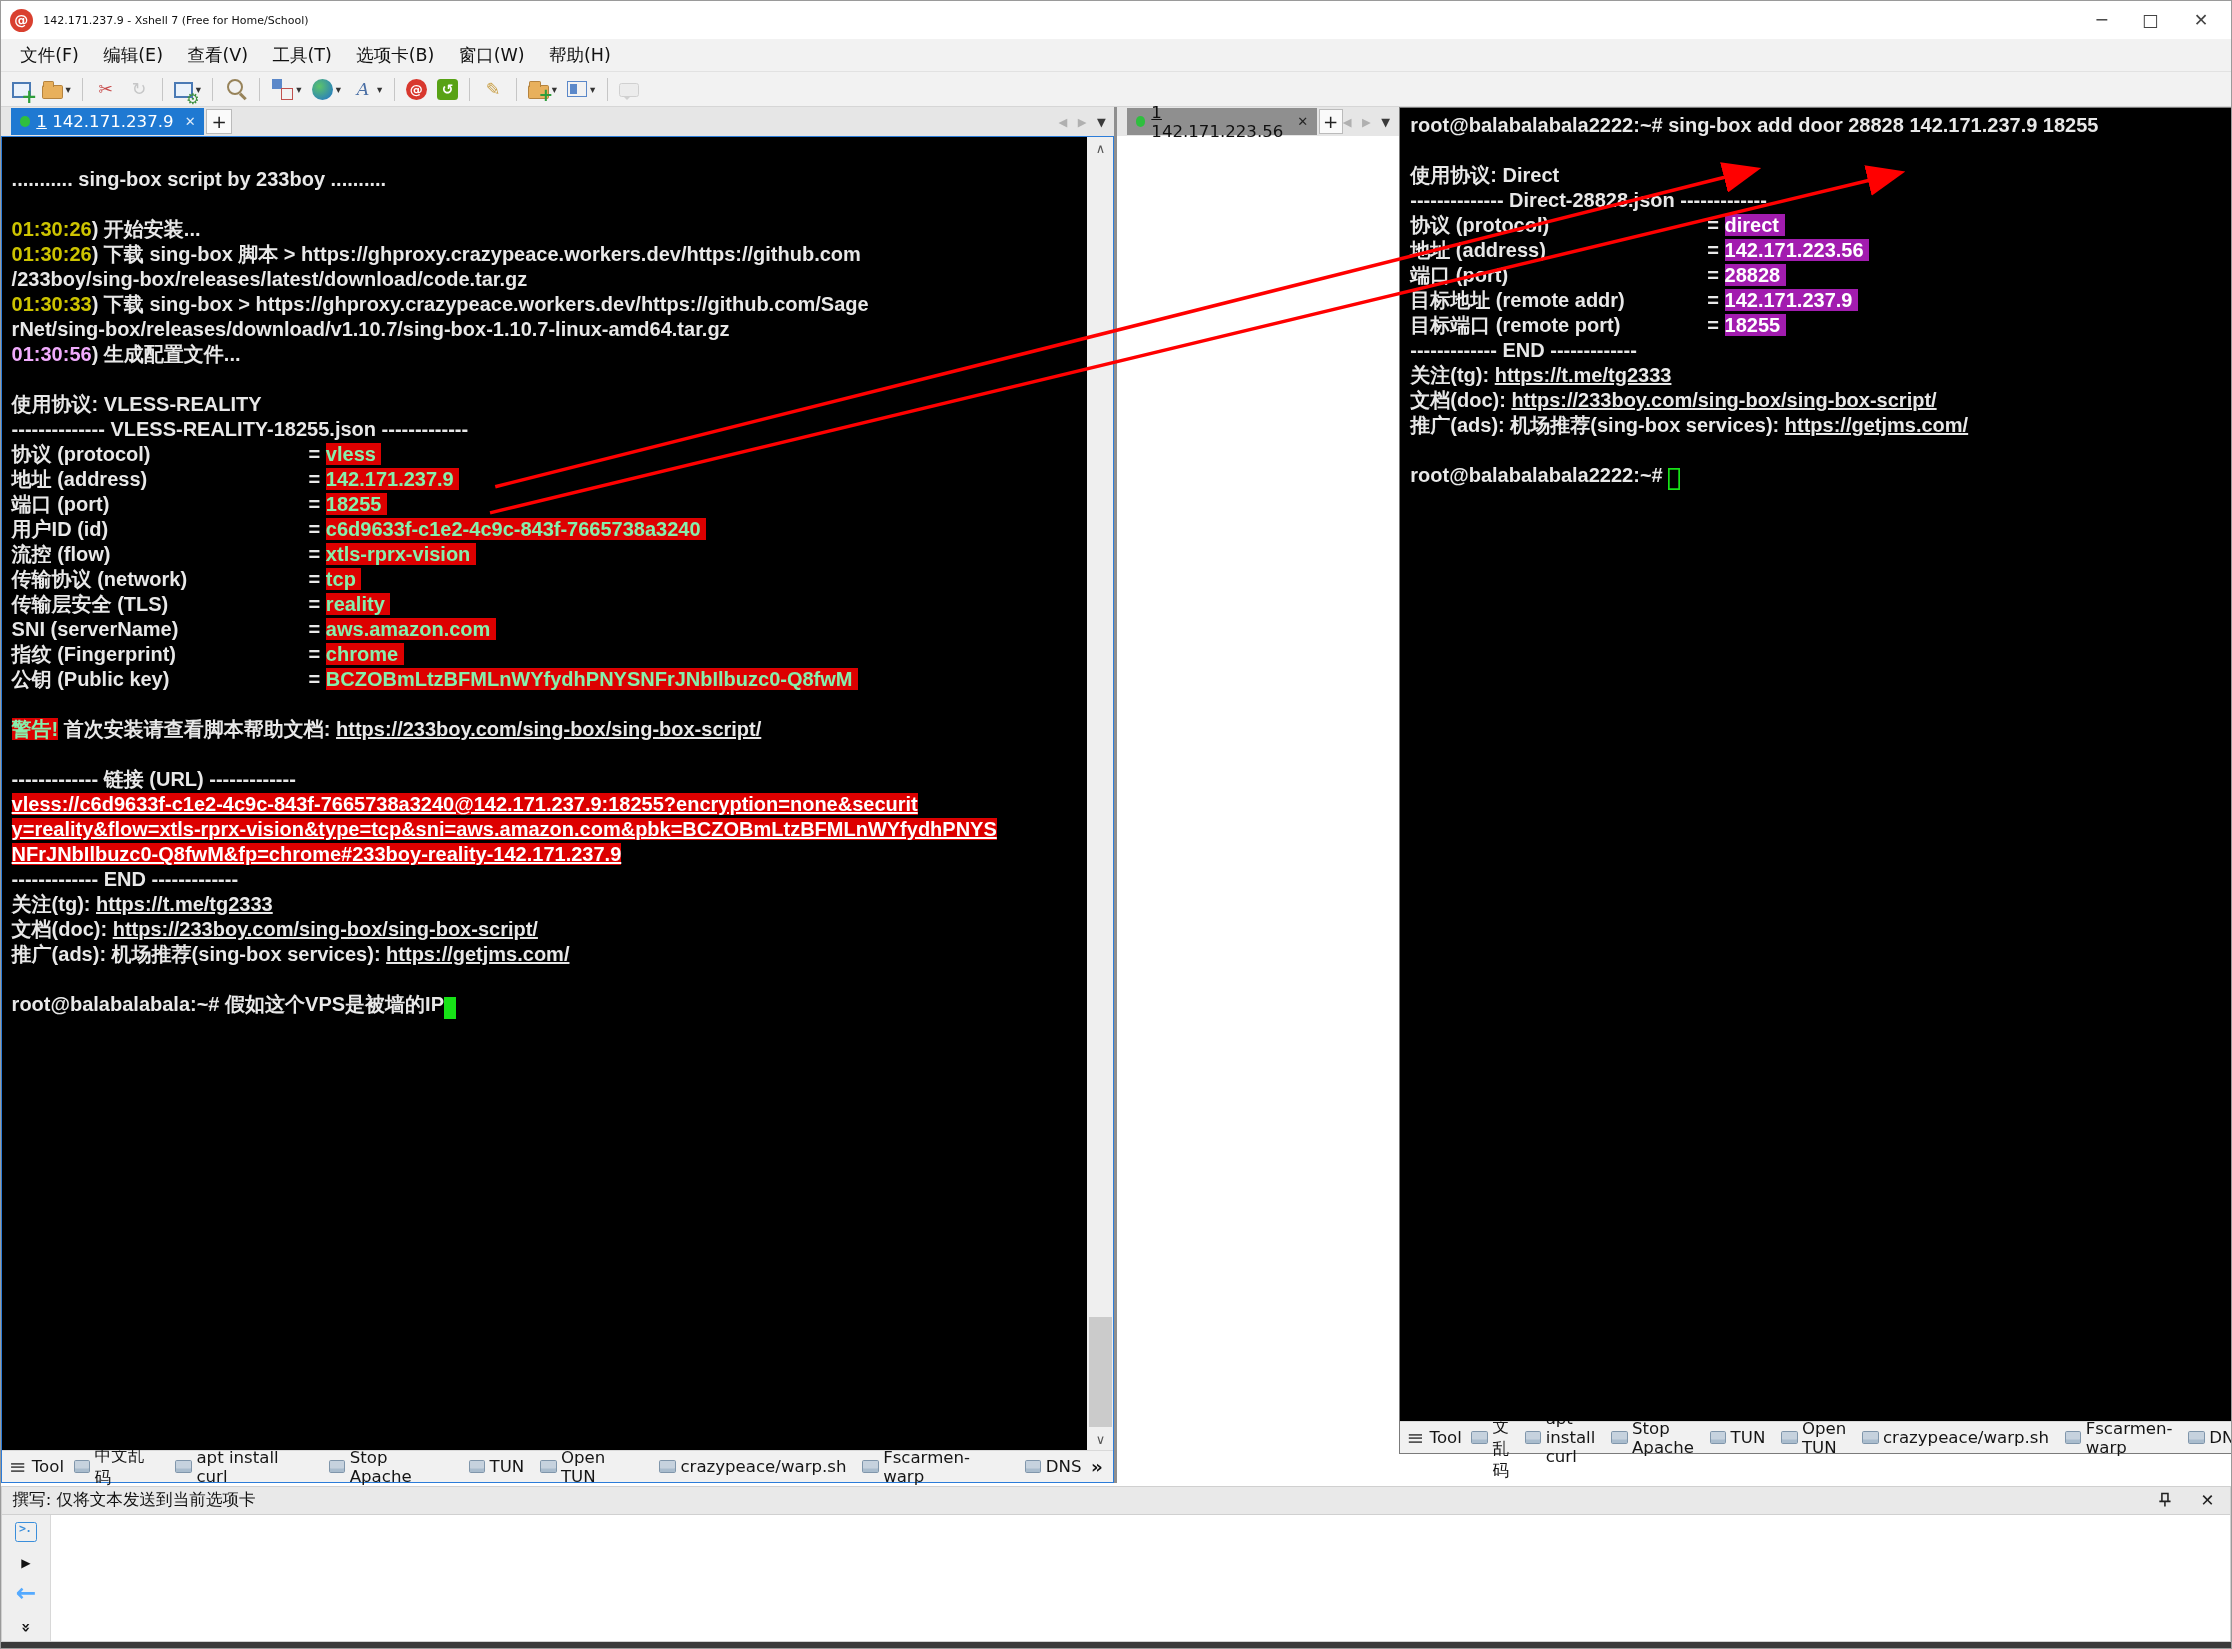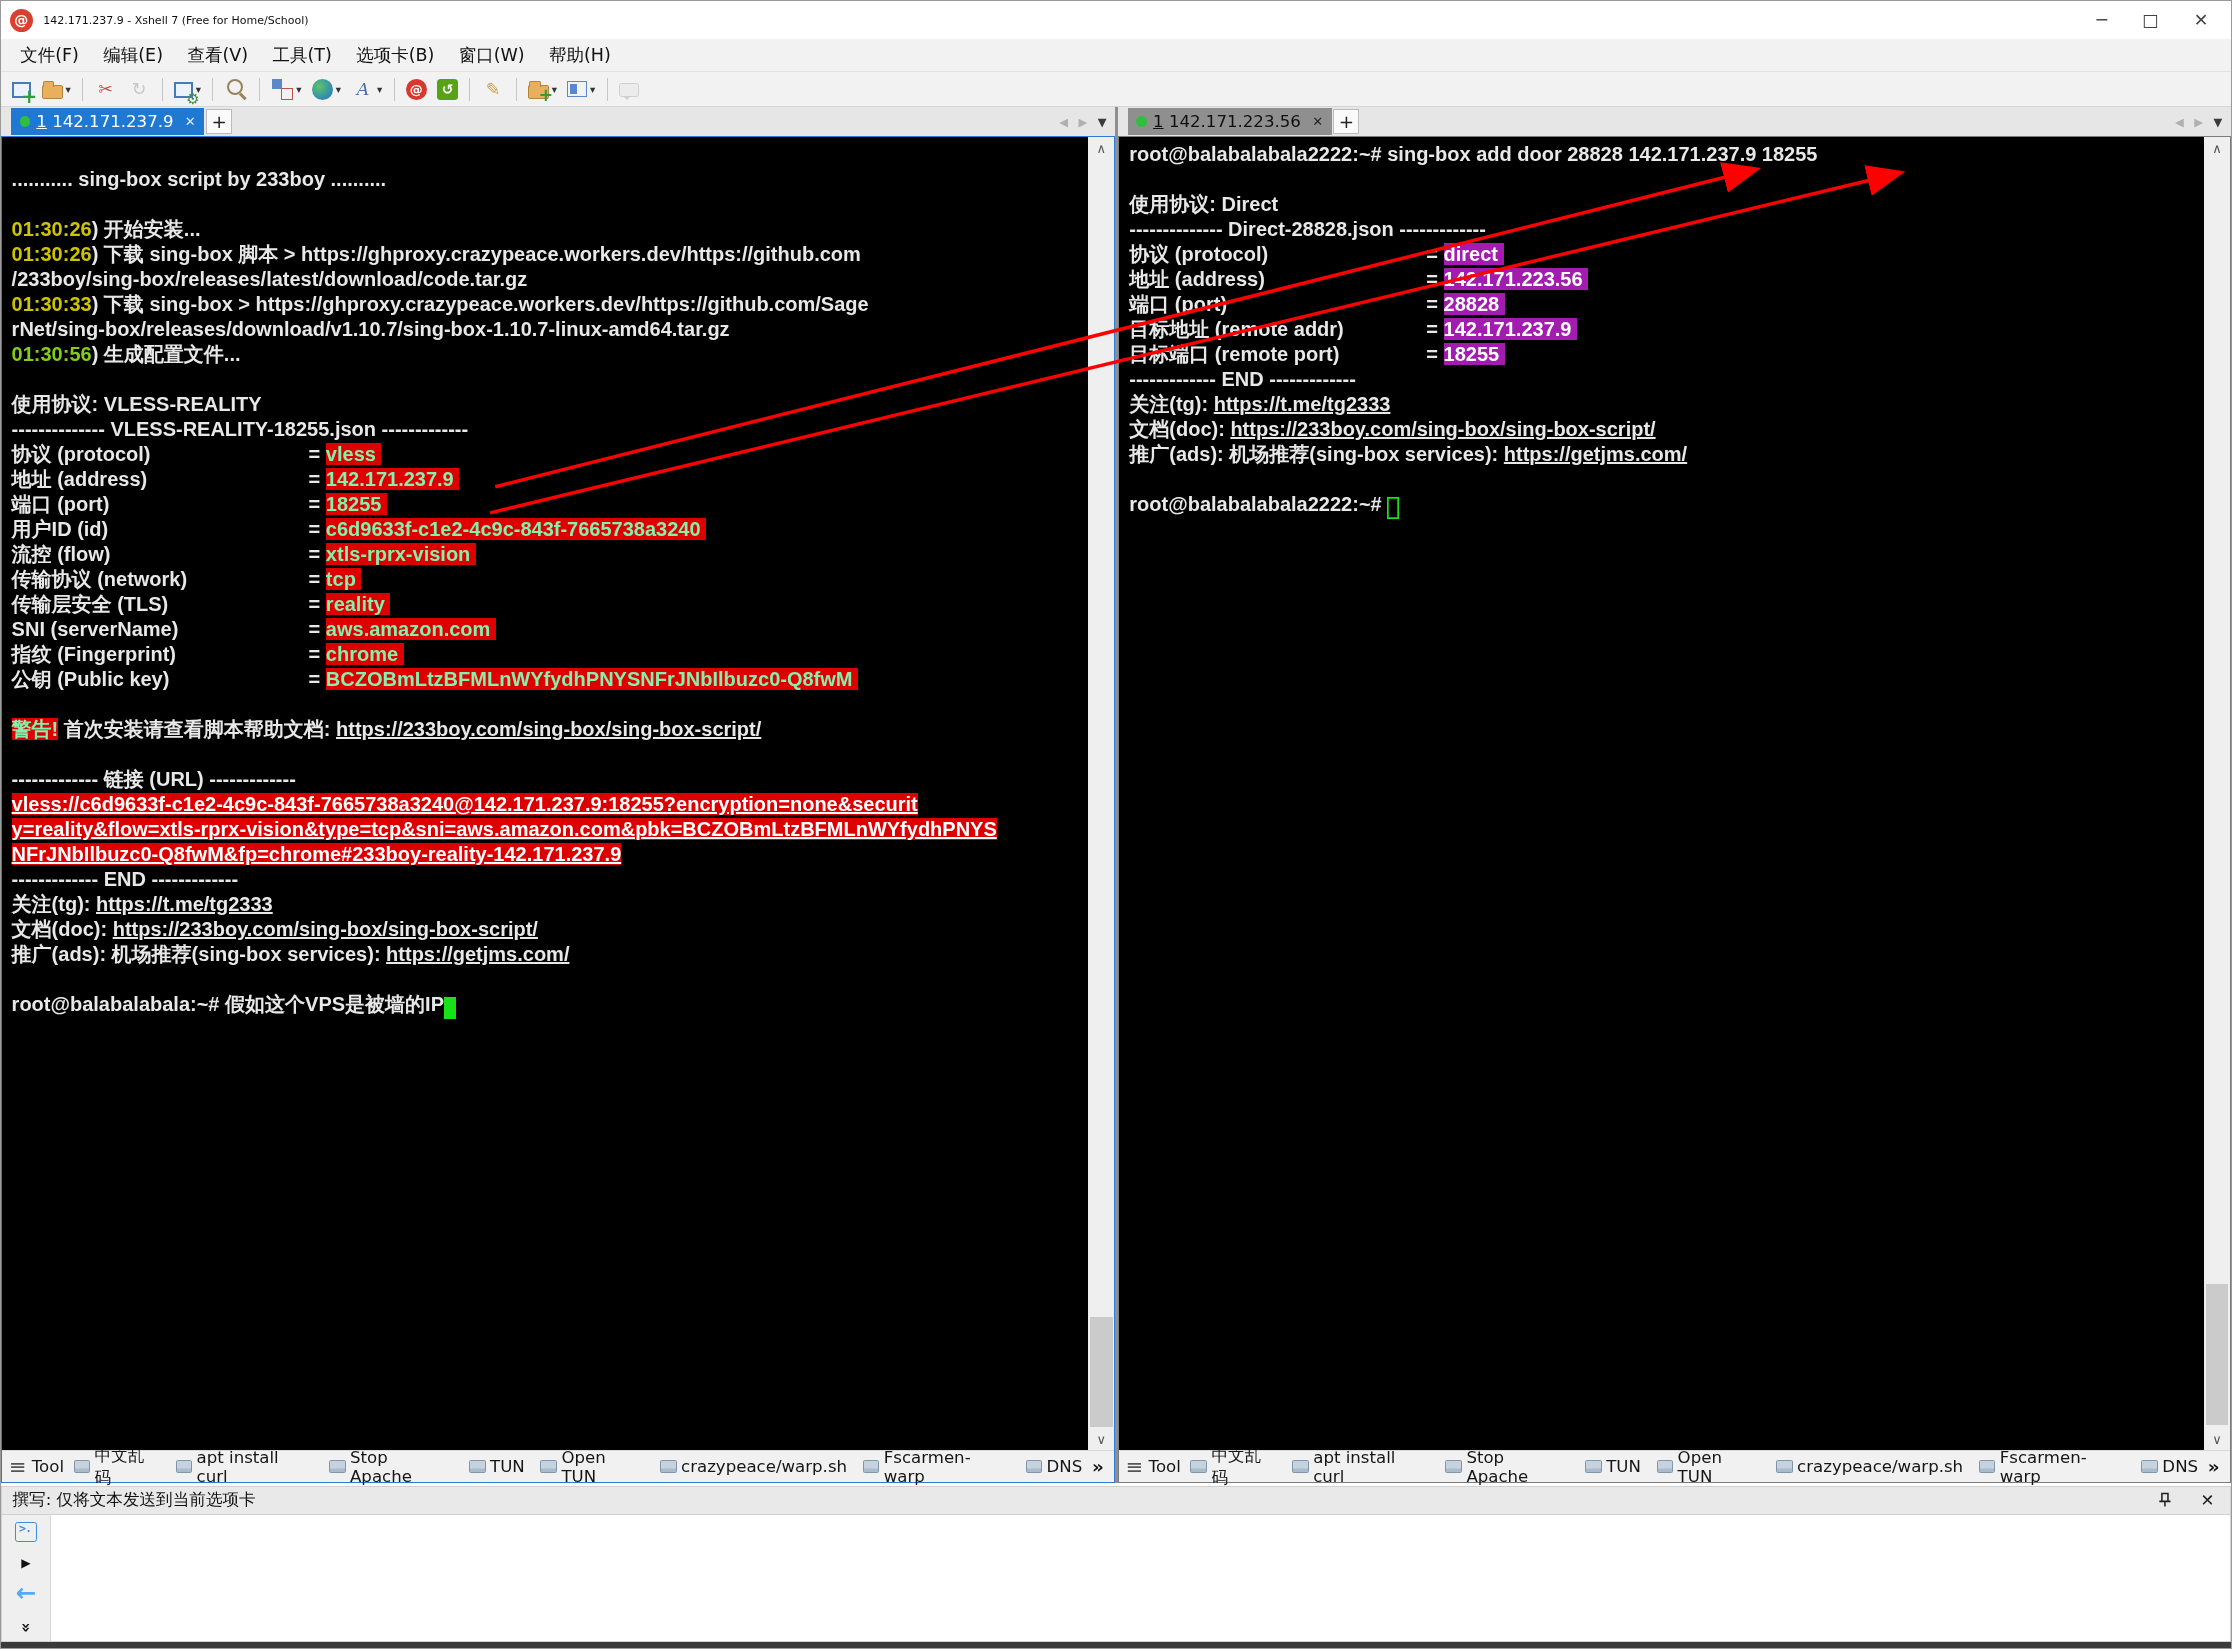--- a/index.html
+++ b/index.html
@@ -37,40 +37,40 @@
   .ti.greenball{width:21px;height:21px;border-radius:3.5px;background:#58a215;color:#fff;font-size:14px;font-weight:bold}
   .ti.greenball::before{content:"↺"}
   .ti.tile{width:20px;height:15.7px;border:1.7px solid #5b88c9}
   .ti.tile::before{content:"";position:absolute;left:1.7px;top:1.7px;bottom:1.7px;width:7px;background:#5b88c9}
   .ti.bubble{width:20px;height:14px;background:#e6e6e6;border:1.7px solid #a8a8a8;border-radius:2.6px;margin-top:1.7px}
   .ti.bubble::after{content:"";position:absolute;left:3.5px;bottom:-7.9px;border:4.4px solid transparent;border-top-color:#a8a8a8}
   
   .main{display:flex}
   .col-left{width:1115px;display:flex;flex-direction:column}
   .col-div{width:2.6px;background:#8f8f8f}
-  .col-right{width:1114px;display:flex;flex-direction:column}
+  .col-right{width:1114px;display:flex;flex-direction:row}
   .tabbar{height:29px;background:#e6e6e6;display:flex;align-items:center;padding-left:10px}
   .tab{height:27px;display:flex;align-items:center;padding:0 8.7px;font-size:16.6px;gap:6.1px}
   .tab.active{background:#1f79d2;color:#fff}
   .tab.inactive{background:#8f8f8f;color:#101010}
   .tab .dot{width:10.5px;height:10.5px;border-radius:50%;background:#2fbf3f}
   .tab .shortcut{text-decoration:underline}
   .tab .close{font-size:13px;margin-left:5.2px;opacity:.85}
   .newtab{width:26px;height:25px;background:#fafafa;border:0.9px solid #bbb;margin-left:1.7px;display:flex;align-items:center;justify-content:center;font-size:18.3px;color:#222}
   .tabnav{margin-left:auto;display:flex;align-items:center;gap:10.5px;padding-right:8.7px;color:#b0b0b0;font-size:11.4px}
   .tabnav .navmenu{color:#3a3a3a}
   
   .pane{height:1347px;display:flex;flex-direction:column}
   .pane-left{border:1.7px solid #2b7cd9}
   .pane-right{border:0.9px solid #7b7b7b}
   .term-wrap{flex:1;position:relative;background:#000;overflow:hidden}
   .term{position:absolute;top:0;bottom:0;left:0;right:26px;padding:5.2px 0 0 9.6px;font-family:Liberation Sans, sans-serif;font-weight:bold;font-size:20px;line-height:25px;color:#e8e8e8;white-space:pre;overflow:hidden}
   .tline{min-height:25px}
   .seg.y{color:#cdc400}
-  .seg.g{color:#84cc16}
+  .seg.g{color:#f0abfc}
   .seg.rv{background:#dd0000;color:#86efac}
   .seg.ru{background:#dd0000;color:#fff;text-decoration:underline}
   .seg.lk{text-decoration:underline}
   .seg.bv{background:#a21caf;color:#fff}
   .seg.lab{display:inline-block;width:297px}
   .seg.cb{display:inline-block;width:12.2px;height:22px;background:#17e217;vertical-align:-4.4px}
   .seg.ch{display:inline-block;width:12.2px;height:22px;box-shadow:inset 0 0 0 1.7px #17e217;vertical-align:-4.4px}
   .scrollbar{position:absolute;top:0;right:0;width:26px;bottom:0;background:#efefef;display:flex;flex-direction:column;align-items:center;justify-content:space-between;font-size:13px;color:#555;padding:3.5px 0}
   .sb-thumb{position:absolute;left:1.7px;right:1.7px;background:#cbcbcb}
   

